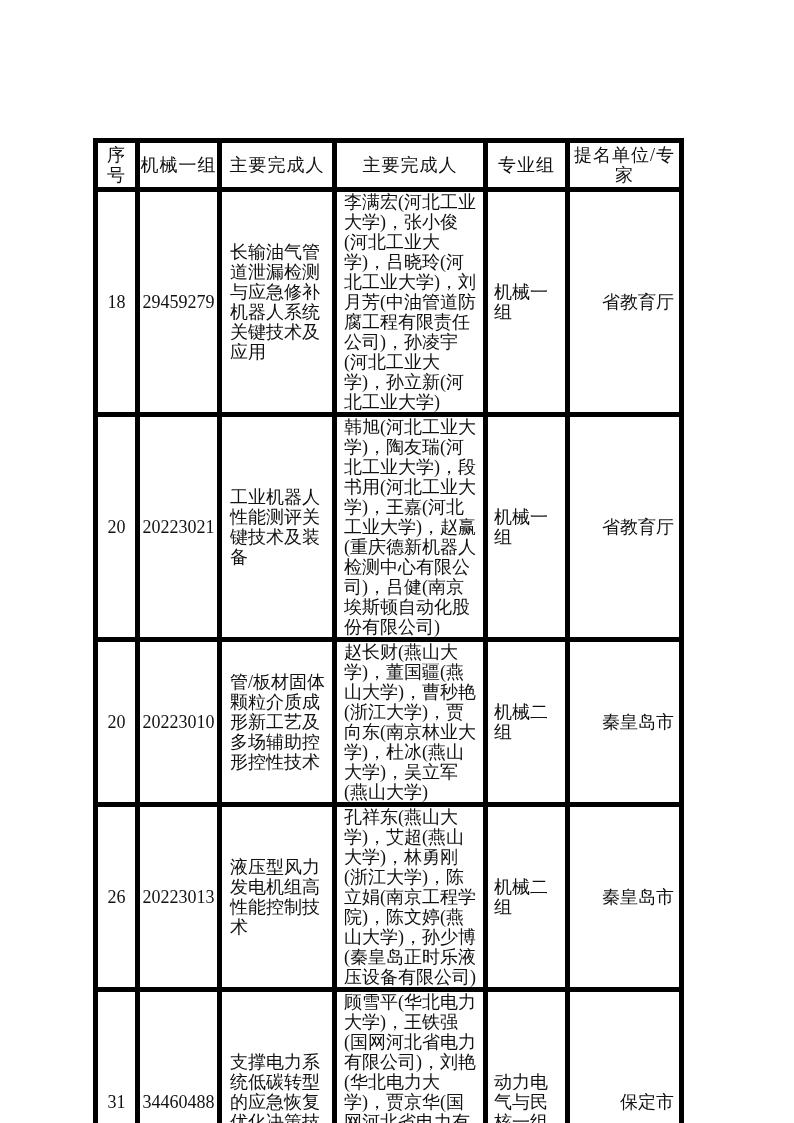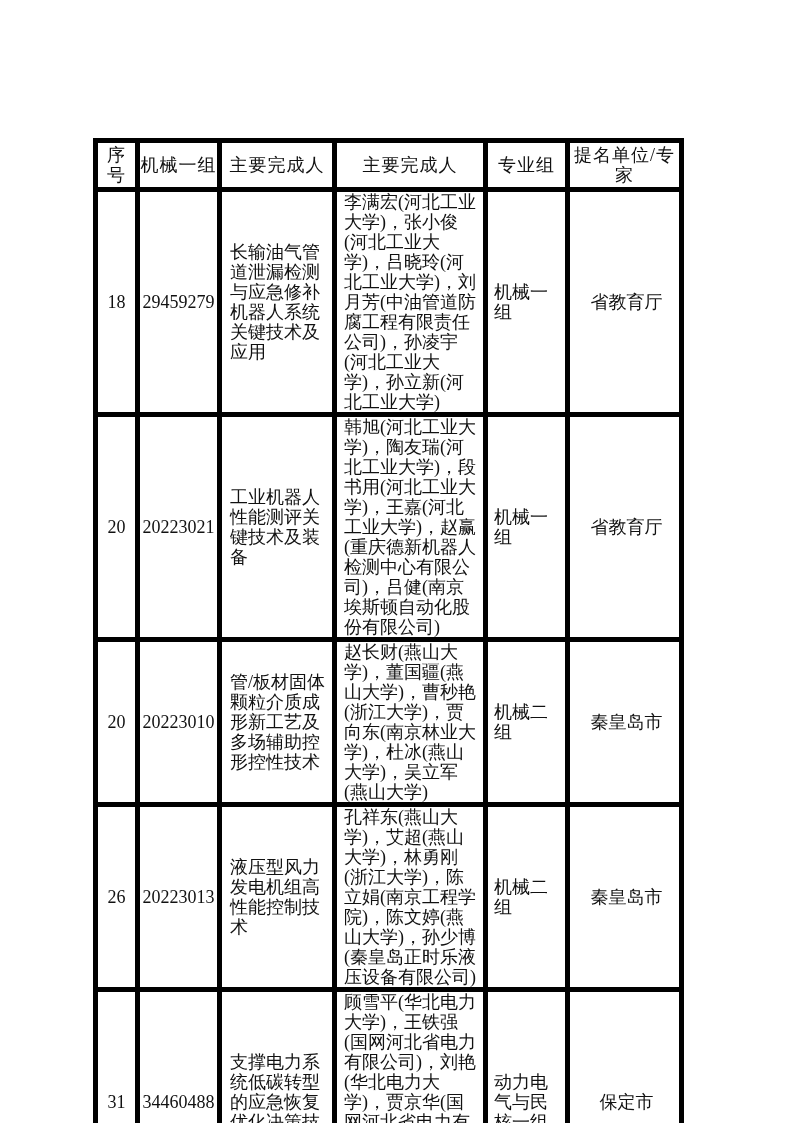--- a/index.html
+++ b/index.html
@@ -38,21 +38,21 @@
   .col-no      { width: 42px; }
   .col-code    { width: 82px; }
   .col-name    { width: 115px; }
   .col-people  { width: 151px; }
   .col-group   { width: 82px; }
   .col-nom     { width: 114px; }
   td.c-no, td.c-code { text-align: center; }
   td.c-name   { padding-left: 8px; padding-right: 1px; text-align: left; }
   td.c-people { padding-left: 7px; padding-right: 2px; text-align: left; }
   td.c-group  { padding-left: 6px; padding-right: 2px; text-align: left; }
-  td.c-nom    { padding-left: 9px; padding-right: 5px; text-align: center; }
+  td.c-nom    { padding-left: 9px; padding-right: 5px; text-align: right; }
 </style>
 </head>
 <body>
 
 <div class="page">
   <table class="award-table">
     <colgroup>
       <col class="col-no">
       <col class="col-code">
       <col class="col-name">

